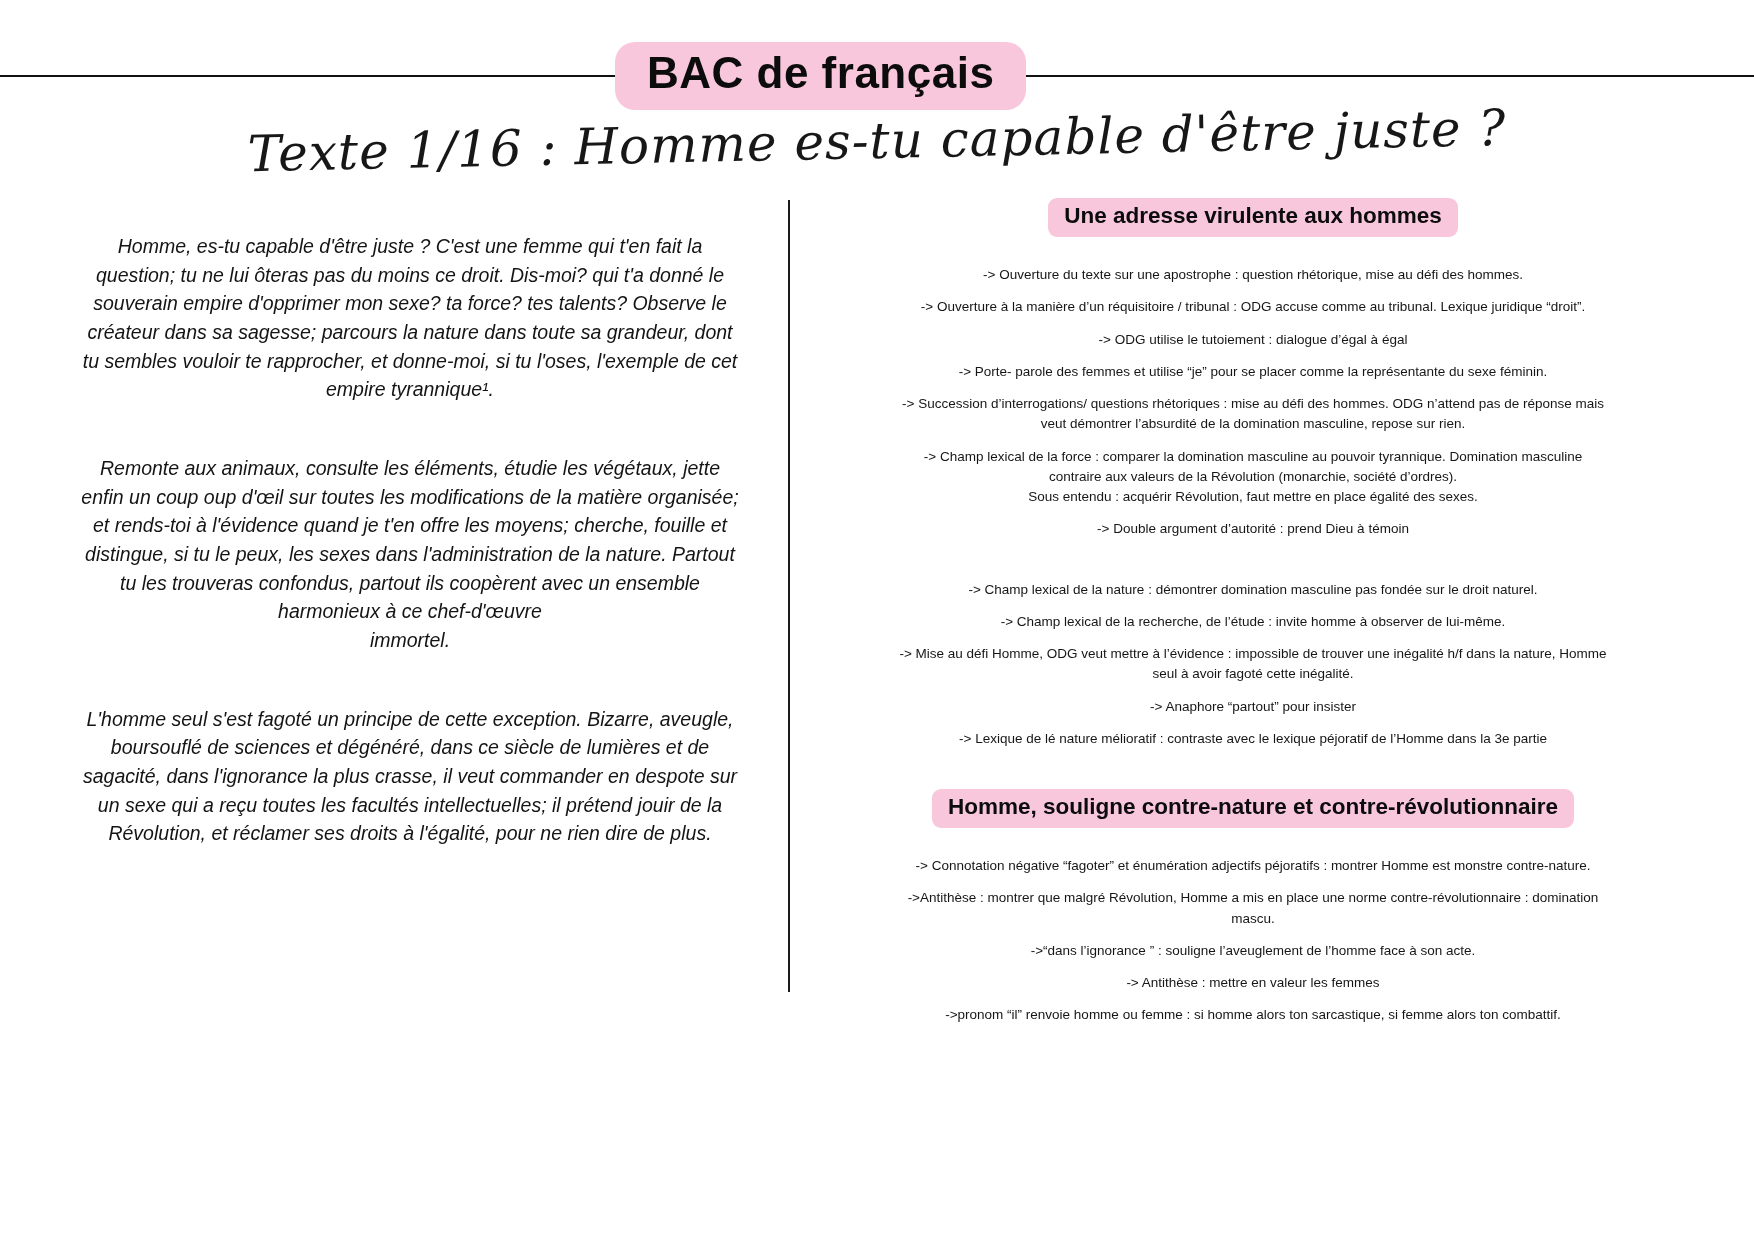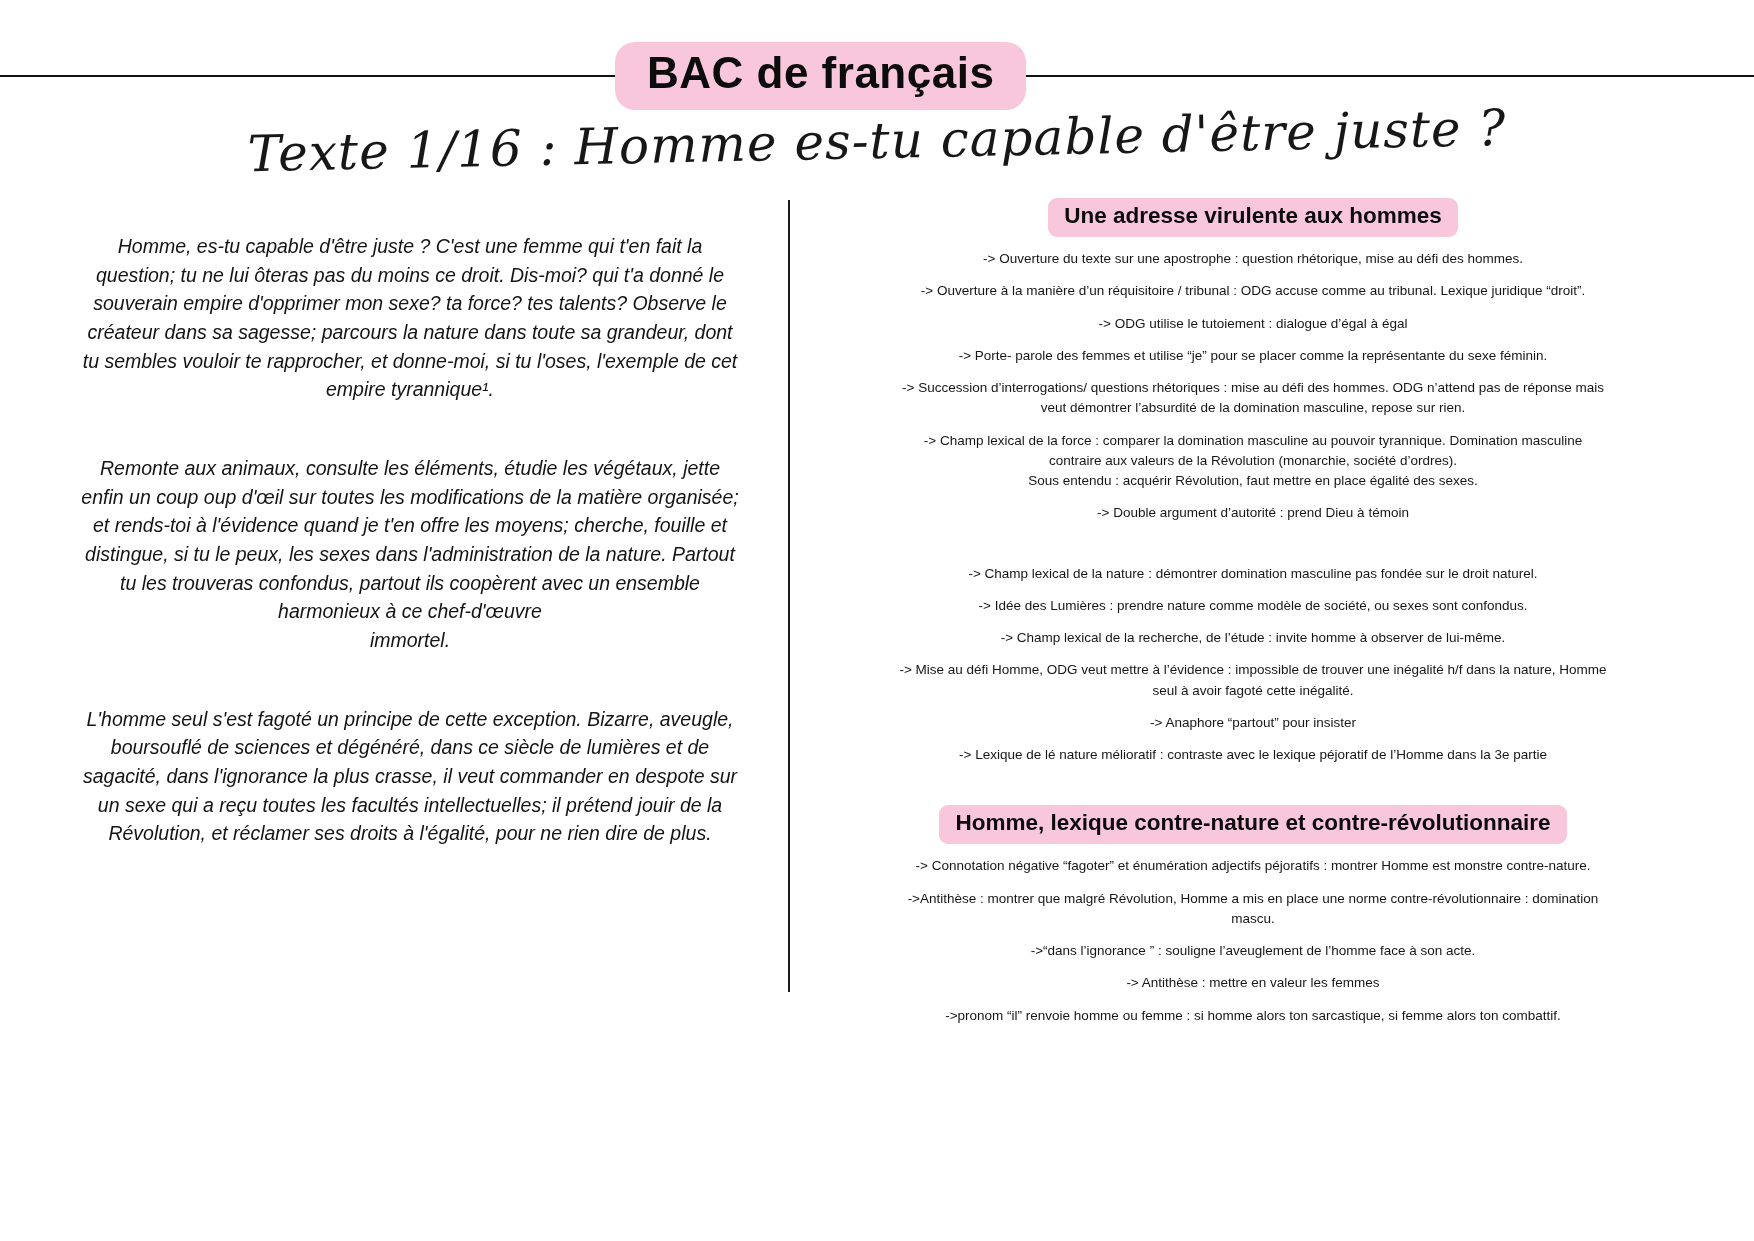--- a/index.html
+++ b/index.html
@@ -80,20 +80,21 @@
     margin: 0 auto 40px;
   }
   .section-heading {
     display: inline-block;
     background: var(--highlight_pink, #f9c7dc);
     border-radius: 9px;
     padding: 5px 16px 8px;
     font-size: 22.5px;
     font-weight: bold;
     color: #0c0c0c;
+    margin-bottom: 16px;
     white-space: nowrap;
   }
   .bullet {
     font-size: 13.5px;
     line-height: 1.5;
     margin-bottom: 3px;
     white-space: pre-line;
     color: #161616;
     margin-top: 12px;
   }
@@ -132,29 +133,28 @@
         <p class="bullet">-&gt; ODG utilise le tutoiement : dialogue d’égal à égal</p>
         <p class="bullet">-&gt; Porte- parole des femmes et utilise “je” pour se placer comme la représentante du sexe féminin.</p>
         <p class="bullet">-&gt; Succession d’interrogations/ questions rhétoriques : mise au défi des hommes. ODG n’attend pas de réponse mais veut démontrer l’absurdité de la domination masculine, repose sur rien.</p>
         <p class="bullet">-&gt; Champ lexical de la force : comparer la domination masculine au pouvoir tyrannique. Domination masculine contraire aux valeurs de la Révolution (monarchie, société d’ordres).
 Sous entendu : acquérir Révolution, faut mettre en place égalité des sexes.</p>
         <p class="bullet">-&gt; Double argument d’autorité : prend Dieu à témoin</p>
       </div>
 
       <div class="analysis-section">
         <p class="bullet">-&gt; Champ lexical de la nature : démontrer domination masculine pas fondée sur le droit naturel.</p>
-        <p class="bullet">-&gt; Idée des Lumières : prendre nature comme modèle de société, ou sexes sont confondus.</p>
         <p class="bullet">-&gt; Champ lexical de la recherche, de l’étude : invite homme à observer de lui-même.</p>
         <p class="bullet">-&gt; Mise au défi Homme, ODG veut mettre à l’évidence :  impossible de trouver une inégalité h/f dans la nature, Homme seul à avoir fagoté cette inégalité.</p>
         <p class="bullet">-&gt; Anaphore “partout” pour insister</p>
         <p class="bullet">-&gt; Lexique de lé nature mélioratif : contraste avec le lexique péjoratif de l’Homme dans la 3e partie</p>
       </div>
 
       <div class="analysis-section">
-        <h2 class="section-heading">Homme, lexique contre-nature et contre-révolutionnaire</h2>
+        <h2 class="section-heading">Homme, souligne contre-nature et contre-révolutionnaire</h2>
         <p class="bullet">-&gt; Connotation négative “fagoter” et énumération adjectifs péjoratifs : montrer Homme est monstre contre-nature.</p>
         <p class="bullet">-&gt;Antithèse : montrer que malgré Révolution, Homme a mis en place une norme contre-révolutionnaire : domination mascu.</p>
         <p class="bullet">-&gt;“dans l’ignorance ” : souligne l’aveuglement de l’homme face à son acte.</p>
         <p class="bullet">-&gt; Antithèse : mettre en valeur les femmes</p>
         <p class="bullet">-&gt;pronom “il” renvoie homme ou femme : si homme alors ton sarcastique, si femme alors ton combattif.</p>
       </div>
 
     </section>
   </main>
 </div>

